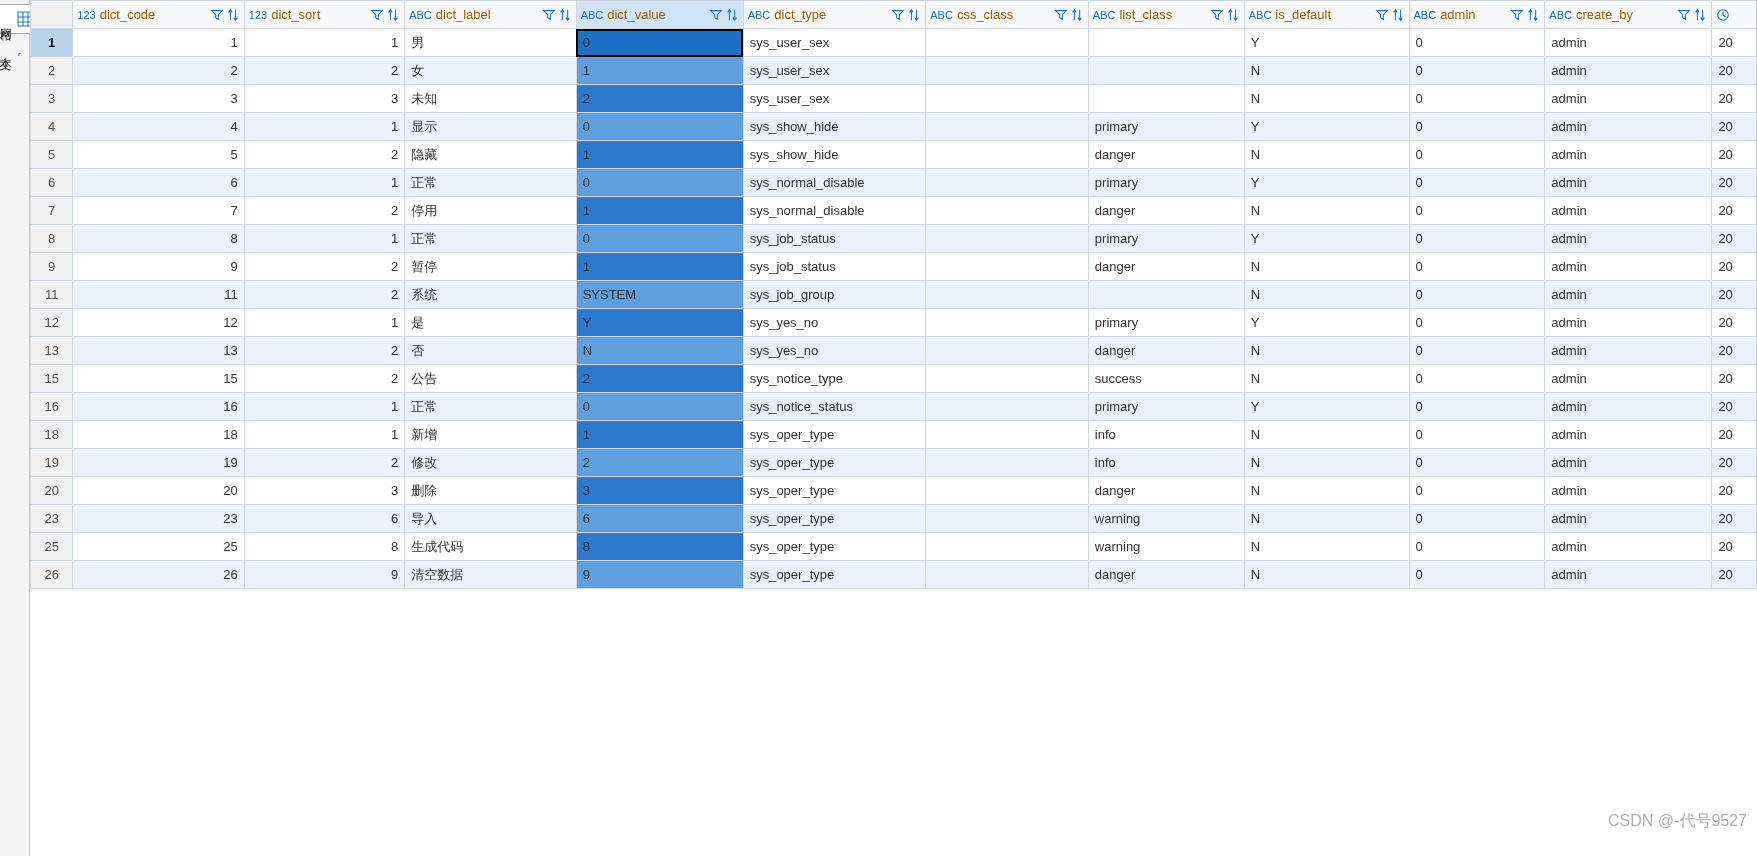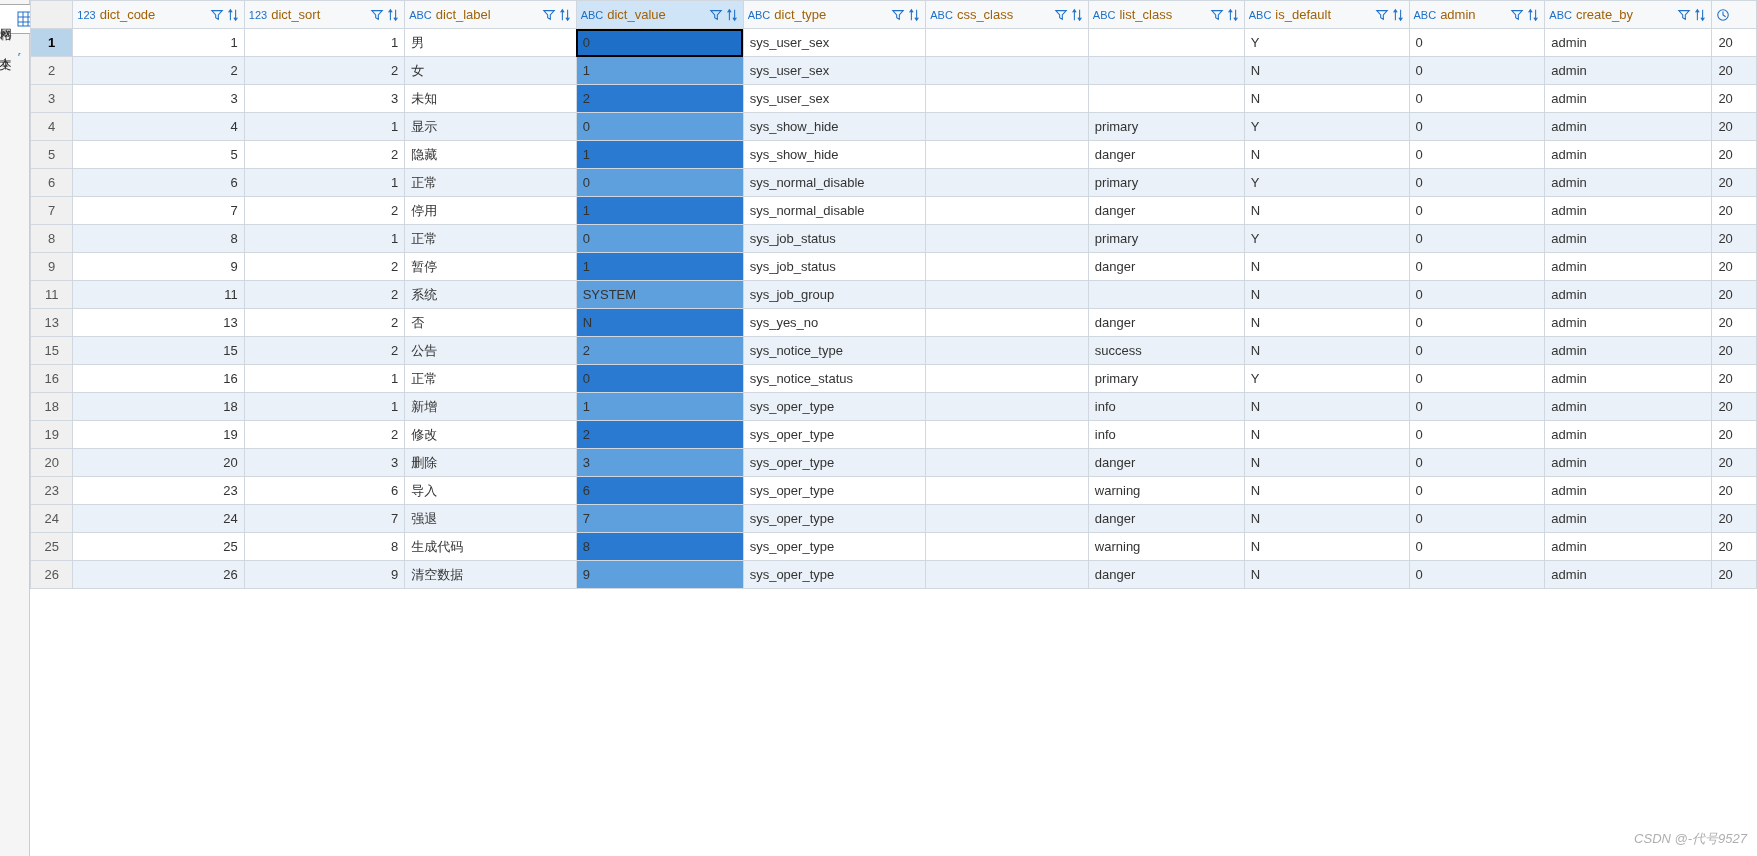--- a/index.html
+++ b/index.html
@@ -23,21 +23,21 @@
 td.selcol { background: #2a7ad2 !important; color: #fff; }
 tbody tr:nth-child(even) td.selcol { background: #5e9fde !important; }
 td.selcell { outline: 2px solid #000; outline-offset: -2px; background: #1e6fc7 !important; color: #fff; }
 th.colhead { padding: 0; }
 .colhead-inner { display: flex; align-items: center; justify-content: space-between; height: 100%; padding: 0 4px; gap: 4px; }
 .colhead-inner.selhead { background: #cfe4f7; }
 .col-type { color: #1e6fc7; font-size: 11px; display: flex; align-items: center; gap: 2px; }
 .col-name { flex: 1; color: #a16207; }
 .col-icons { display: flex; gap: 2px; color: #1e6fc7; }
 .col-icon { width: 14px; height: 14px; cursor: pointer; }
-.watermark { position: fixed; bottom: 8px; right: 10px; color: rgba(120,120,120,0.6); font-size: 13px; pointer-events: none; font-style: italic; }
+.watermark { position: fixed; bottom: 24px; right: 10px; color: rgba(120,120,120,0.6); font-size: 16px; pointer-events: none; }
 col.c-rownum { width: 38px; }
 col.c-code { width: 154px; }
 col.c-sort { width: 144px; }
 col.c-label { width: 154px; }
 col.c-value { width: 150px; }
 col.c-type { width: 164px; }
 col.c-css { width: 146px; }
 col.c-list { width: 140px; }
 col.c-default { width: 148px; }
 col.c-status { width: 122px; }
@@ -371,20 +371,34 @@
             <td class="cell txt selcol">SYSTEM</td>
             <td class="cell txt">sys_job_group</td>
             <td class="cell txt"></td>
             <td class="cell txt"></td>
             <td class="cell txt">N</td>
             <td class="cell txt">0</td>
             <td class="cell txt">admin</td>
             <td class="cell txt">20</td>
           </tr>
           <tr>
+            <td class="rownum-col">12</td>
+            <td class="cell num">12</td>
+            <td class="cell num">1</td>
+            <td class="cell txt">是</td>
+            <td class="cell txt selcol">Y</td>
+            <td class="cell txt">sys_yes_no</td>
+            <td class="cell txt"></td>
+            <td class="cell txt">primary</td>
+            <td class="cell txt">Y</td>
+            <td class="cell txt">0</td>
+            <td class="cell txt">admin</td>
+            <td class="cell txt">20</td>
+          </tr>
+          <tr>
             <td class="rownum-col">13</td>
             <td class="cell num">13</td>
             <td class="cell num">2</td>
             <td class="cell txt">否</td>
             <td class="cell txt selcol">N</td>
             <td class="cell txt">sys_yes_no</td>
             <td class="cell txt"></td>
             <td class="cell txt">danger</td>
             <td class="cell txt">N</td>
             <td class="cell txt">0</td>
@@ -463,34 +477,20 @@
           </tr>
           <tr>
             <td class="rownum-col">23</td>
             <td class="cell num">23</td>
             <td class="cell num">6</td>
             <td class="cell txt">导入</td>
             <td class="cell txt selcol">6</td>
             <td class="cell txt">sys_oper_type</td>
             <td class="cell txt"></td>
             <td class="cell txt">warning</td>
-            <td class="cell txt">N</td>
-            <td class="cell txt">0</td>
-            <td class="cell txt">admin</td>
-            <td class="cell txt">20</td>
-          </tr>
-          <tr>
-            <td class="rownum-col">24</td>
-            <td class="cell num">24</td>
-            <td class="cell num">7</td>
-            <td class="cell txt">强退</td>
-            <td class="cell txt selcol">7</td>
-            <td class="cell txt">sys_oper_type</td>
-            <td class="cell txt"></td>
-            <td class="cell txt">danger</td>
             <td class="cell txt">N</td>
             <td class="cell txt">0</td>
             <td class="cell txt">admin</td>
             <td class="cell txt">20</td>
           </tr>
           <tr>
             <td class="rownum-col">25</td>
             <td class="cell num">25</td>
             <td class="cell num">8</td>
             <td class="cell txt">生成代码</td>

